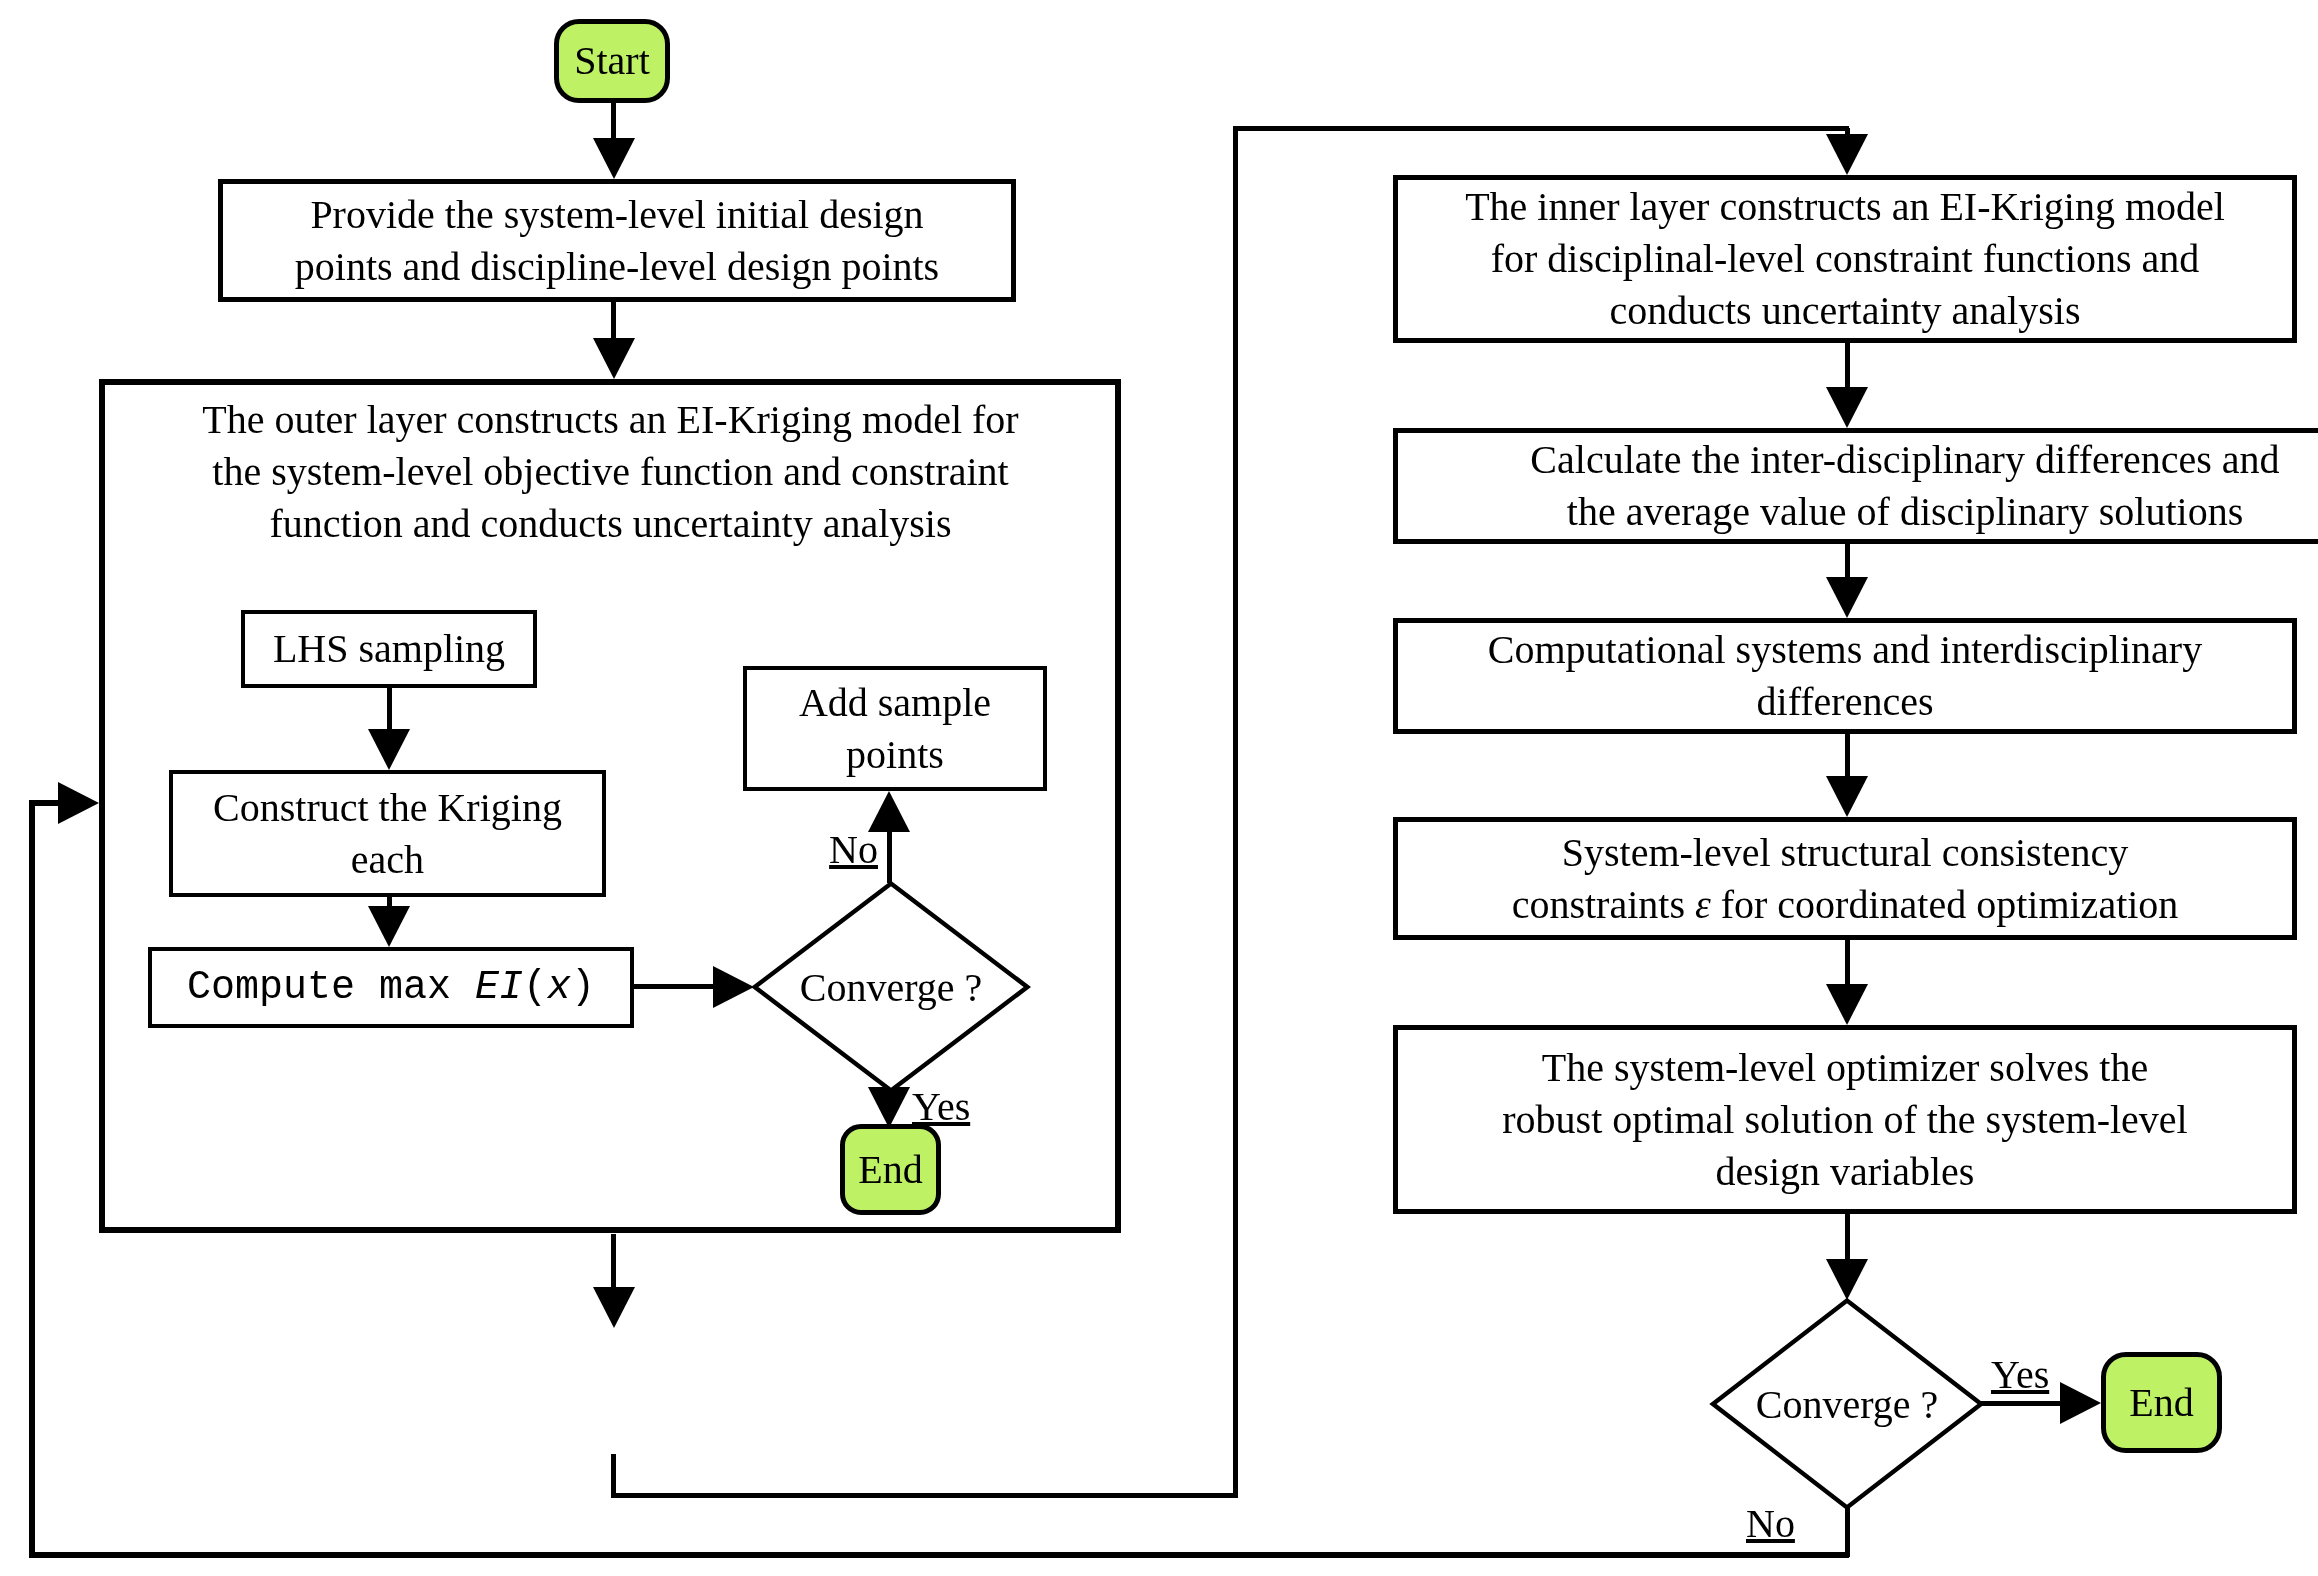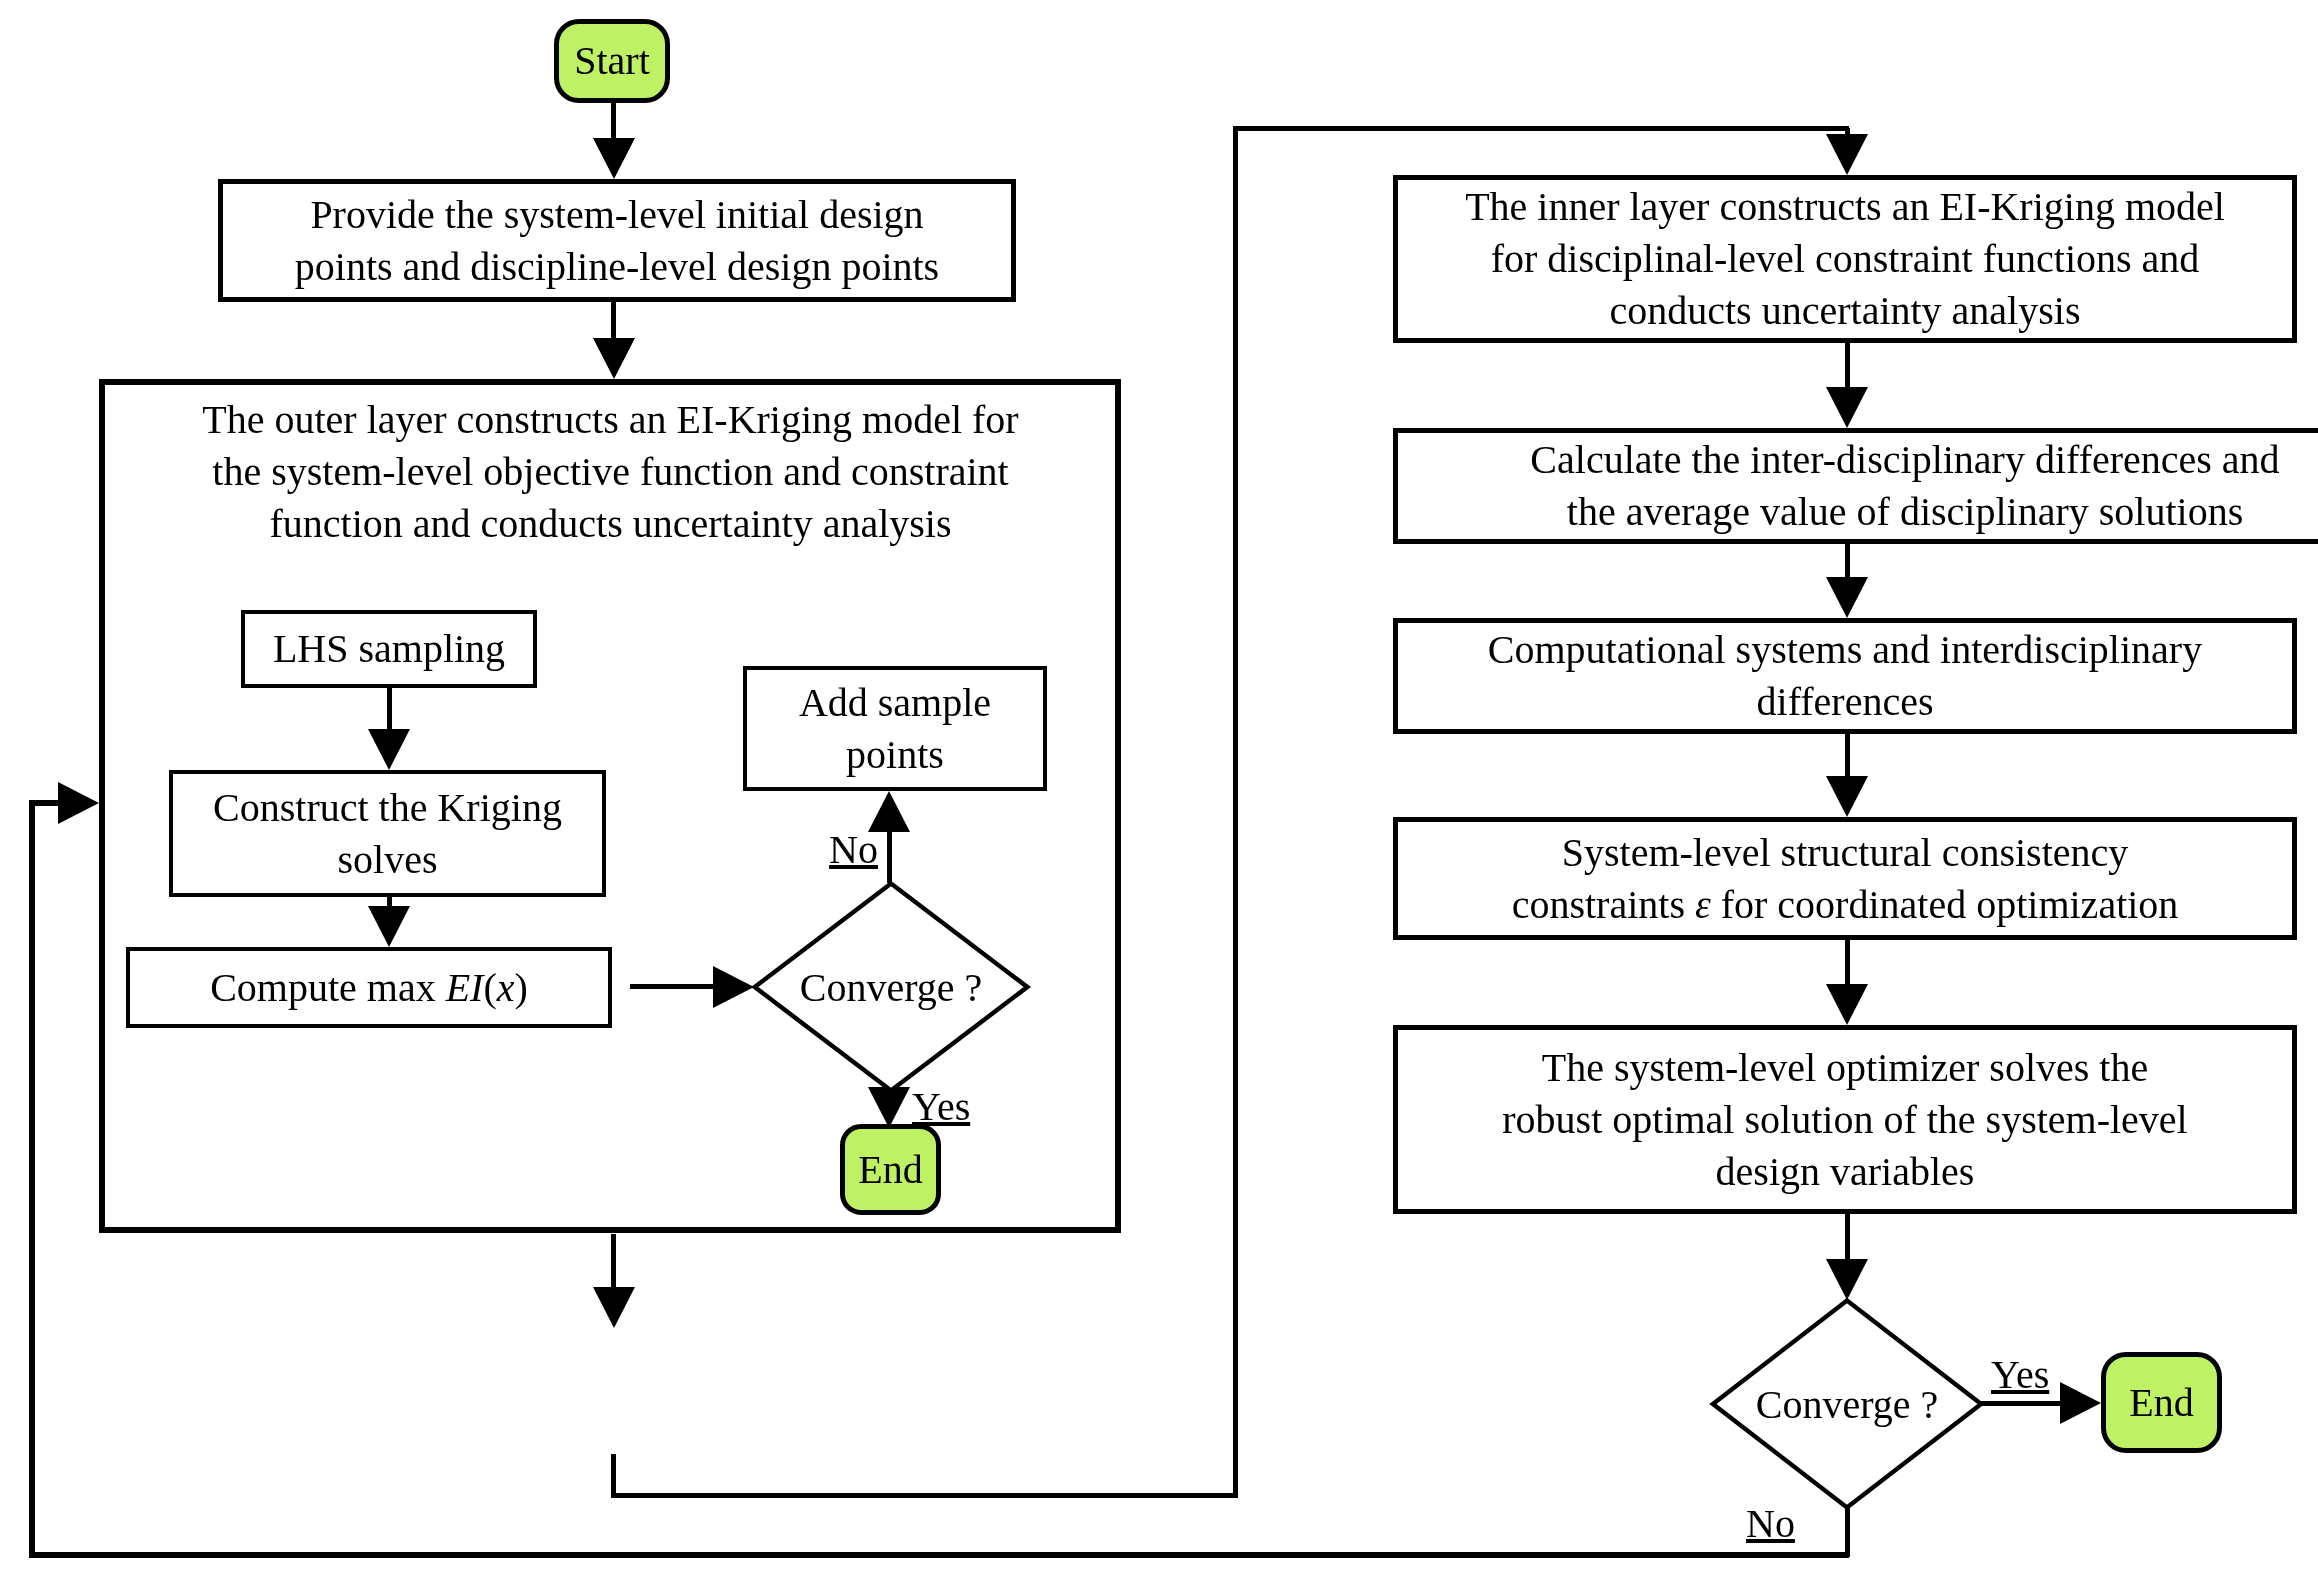--- a/index.html
+++ b/index.html
@@ -133,24 +133,24 @@
     <span class="ln">Provide the system-level initial design</span>
     <span class="ln">points and discipline-level design points</span>
   </div>
 
   <div class="box thin" style="left:241px;top:610px;width:296px;height:78px;">
     <span class="ln">LHS sampling</span>
   </div>
 
   <div class="box thin" style="left:169px;top:770px;width:437px;height:127px;">
     <span class="ln">Construct the Kriging</span>
-    <span class="ln">solves</span>
-  </div>
-
-  <div class="box thin" style="left:126px;top:947px;width:486px;height:81px;">
+    <span class="ln">each</span>
+  </div>
+
+  <div class="box thin" style="left:148px;top:947px;width:486px;height:81px;font-family:Liberation Mono, monospace;">
     <span class="ln"><span>Compute max </span><i>EI</i><span>(</span><i>x</i><span>)</span></span>
   </div>
 
   <div class="box thin" style="left:743px;top:666px;width:304px;height:125px;">
     <span class="ln">Add sample</span>
     <span class="ln">points</span>
   </div>
 
   <svg class="diamond" style="left:750px;top:879px;" width="282" height="216" viewBox="0 0 378 290">
     <polygon points="6,145 189,6 372,145 189,284" fill="#ffffff" stroke="#000000" stroke-width="6"></polygon>

